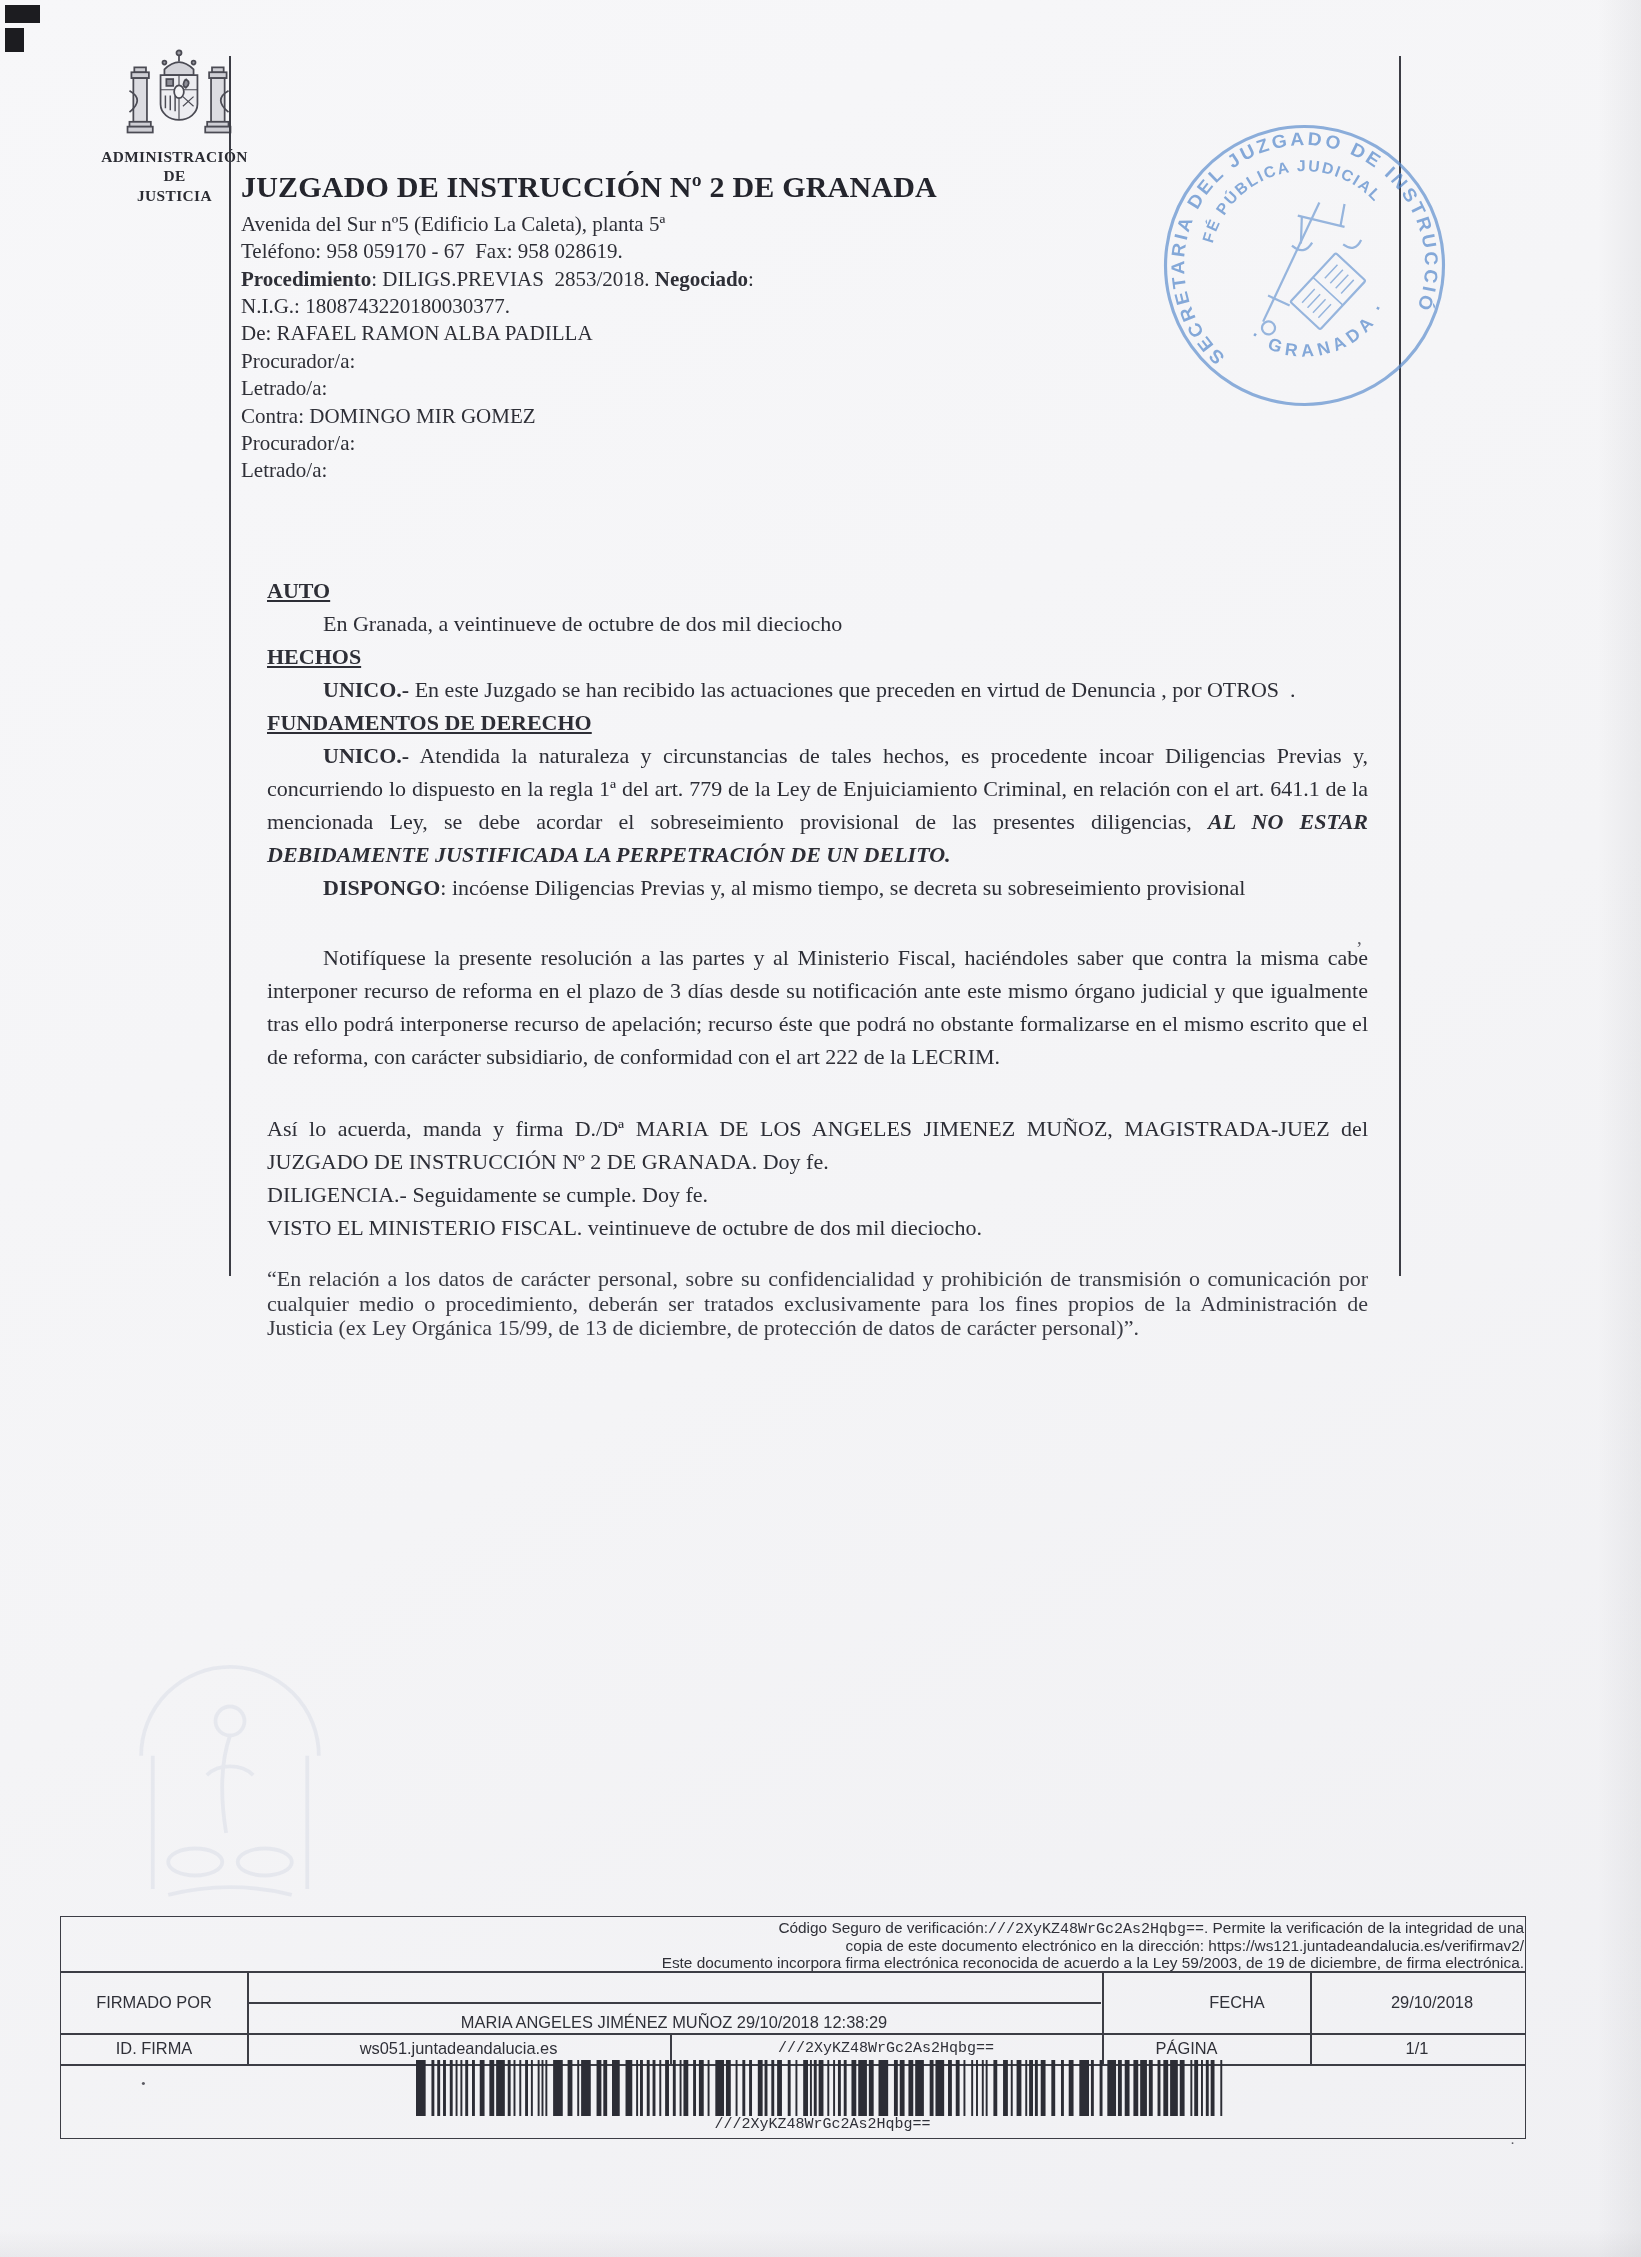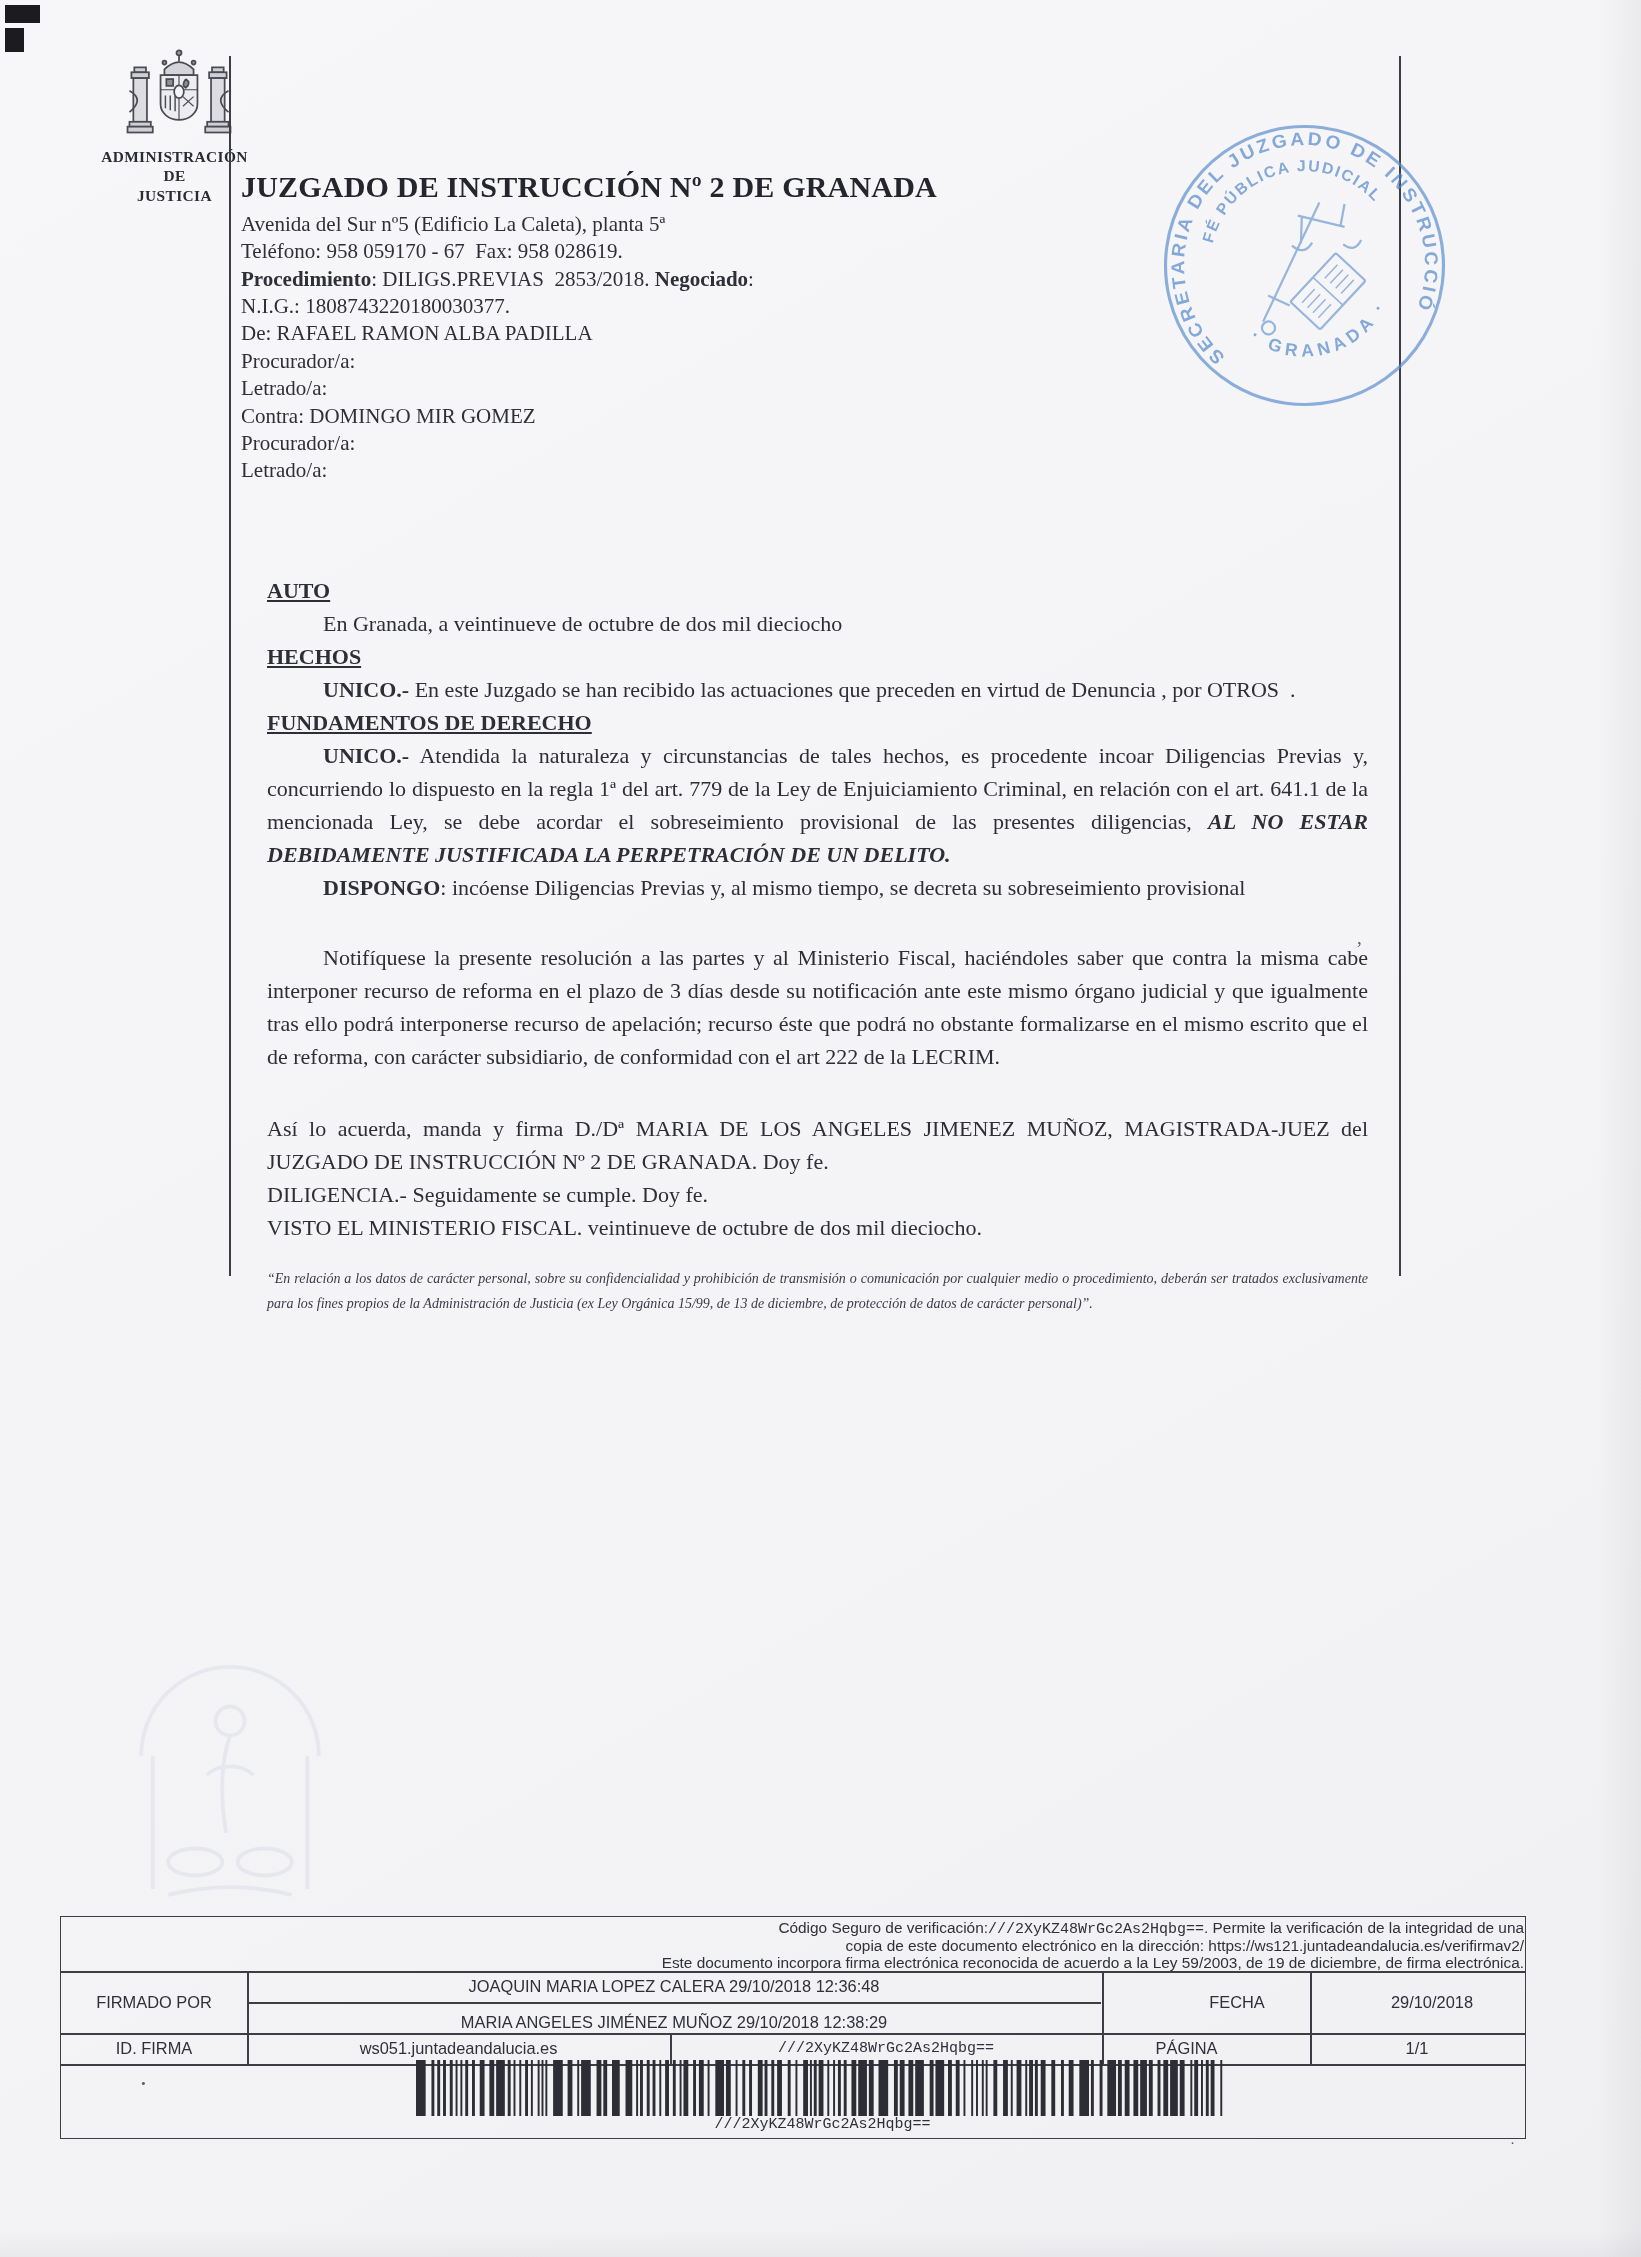--- a/index.html
+++ b/index.html
@@ -39,21 +39,21 @@
   .bot-t{font-family:"Liberation Sans",sans-serif;font-weight:700;font-size:19px;letter-spacing:5px;fill:#4f84ca;}
   .inn-t{font-family:"Liberation Sans",sans-serif;font-weight:700;font-size:17px;letter-spacing:2px;fill:#4f84ca;}
 
   
   .doc-body{position:absolute;left:241px;top:574px;width:1101px;font-size:22px;line-height:33px;color:#2d2e36;margin-left:26px;}
   .doc-body p{margin:0;text-align:justify;}
   .h-center{text-align:center;font-weight:bold;margin:0;}
   .h-center span{text-decoration:underline;}
   .ind{text-indent:56px;} .gap38{height:37px;} .gap40{height:39px;} .gap24{height:23px;}
   .emph{font-weight:bold;font-style:italic;}
-  .disclaimer{font-size:14px;line-height:24.6px;font-style:italic;color:#3a3b44;}
+  .disclaimer{font-size:22px;line-height:24.6px;color:#3a3b44;}
 
   
   .watermark{position:absolute;left:112px;top:1609px;width:236px;height:309px;opacity:.12;}
 
   
   .footer-box{position:absolute;left:60px;top:1916px;width:1466px;height:223px;
     border:1.9px solid #3c3d45;box-sizing:border-box;
     font-family:"Liberation Sans",sans-serif;font-size:16.4px;color:#2f3038;}
   .f-header{position:absolute;left:97px;top:2.9px;width:1366px;text-align:right;
     font-size:15.4px;line-height:16.4px;}
@@ -199,21 +199,20 @@
     <div class="hl" style="left:0;top:54px;width:100%;"></div>
     <div class="hl" style="left:186px;top:85px;width:854px;"></div>
     <div class="hl" style="left:0;top:116px;width:100%;"></div>
     <div class="hl" style="left:0;top:147px;width:100%;"></div>
     <div class="vl" style="left:186px;top:54px;height:93px;"></div>
     <div class="vl" style="left:1041px;top:54px;height:93px;"></div>
     <div class="vl" style="left:1249px;top:54px;height:93px;"></div>
     <div class="vl" style="left:609px;top:116px;height:31px;"></div>
 
     <div class="cell" style="left:0;top:54px;width:186px;height:62px;">FIRMADO POR</div>
-    <div class="cell" style="left:186px;top:54px;width:854px;height:31px;">JOAQUIN MARIA LOPEZ CALERA 29/10/2018 12:36:48</div>
     <div class="cell" style="left:186px;top:85px;width:854px;height:41px;">MARIA ANGELES JIMÉNEZ MUÑOZ 29/10/2018 12:38:29</div>
     <div class="cell" style="left:1041px;top:54px;width:182px;height:62px;padding-left:44px;">FECHA</div>
     <div class="cell" style="left:1264px;top:54px;width:214px;height:62px;">29/10/2018</div>
     <div class="cell" style="left:0;top:116px;width:186px;height:31px;">ID. FIRMA</div>
     <div class="cell" style="left:186px;top:116px;width:423px;height:31px;">ws051.juntadeandalucia.es</div>
     <div class="cell mono" style="left:609px;top:116px;width:432px;height:31px;">///2XyKZ48WrGc2As2Hqbg==</div>
     <div class="cell" style="left:1041px;top:116px;width:169px;height:31px;">PÁGINA</div>
     <div class="cell" style="left:1249px;top:116px;width:214px;height:31px;">1/1</div>
 
     <svg id="barcode" class="barcode-svg" preserveAspectRatio="none" viewBox="0 0 842 58">

